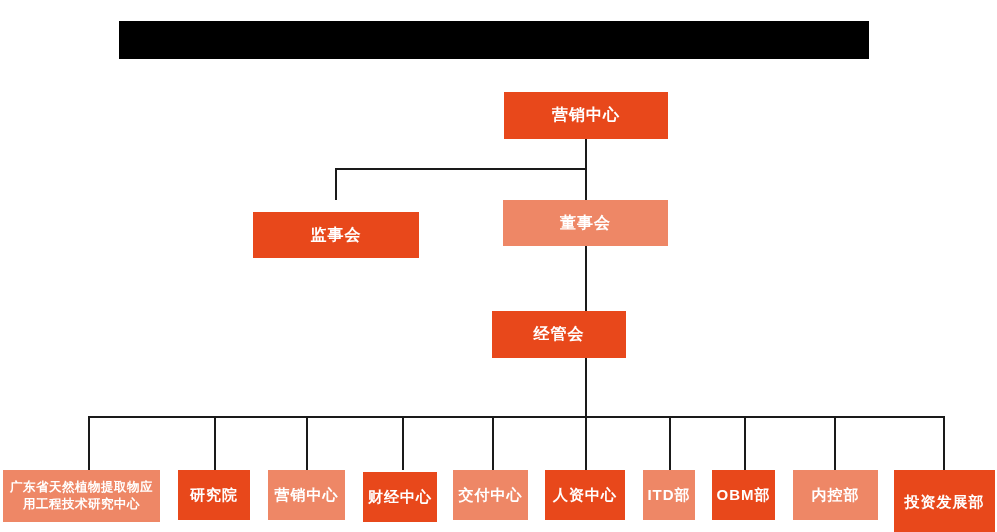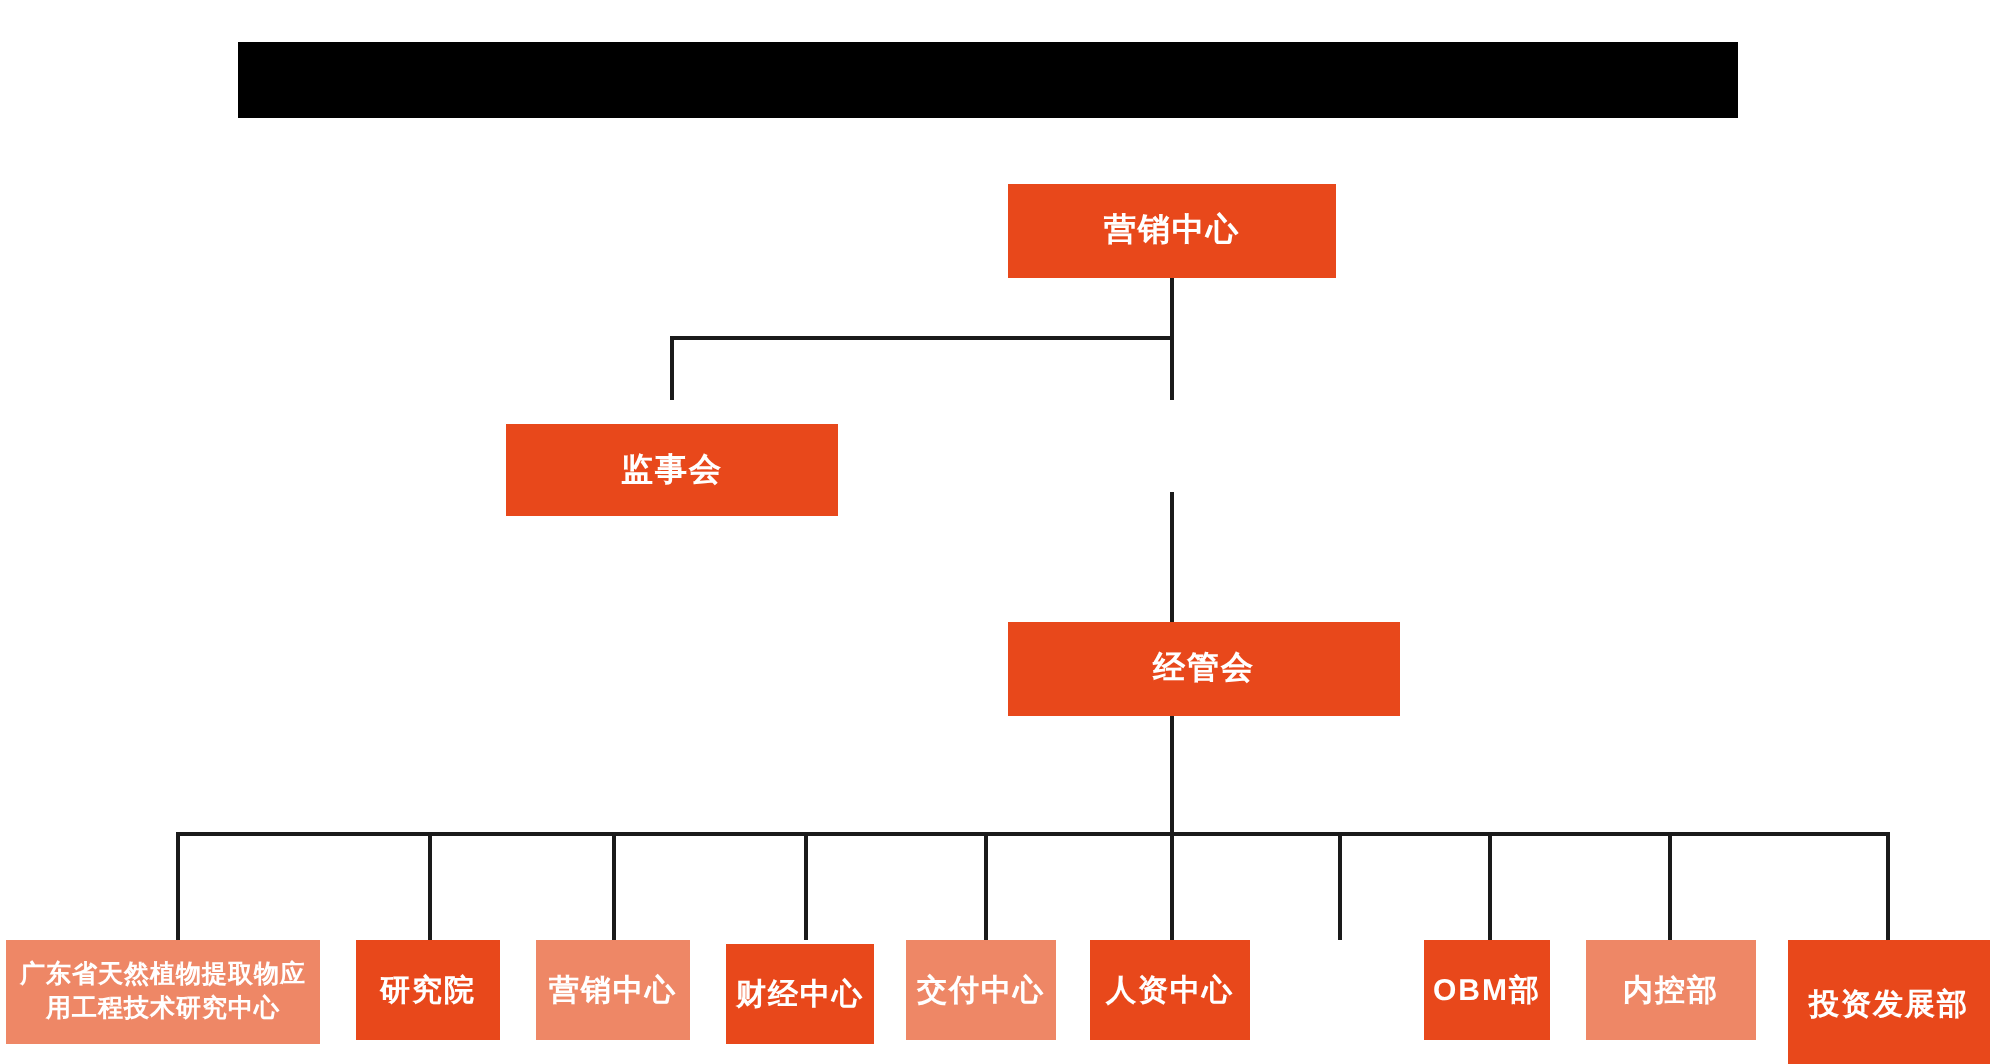--- a/index.html
+++ b/index.html
@@ -72,22 +72,25 @@
   <div class="line" style="left:834px; top:416px; width:2px; height:54px"></div>
   <div class="line" style="left:943px; top:416px; width:2px; height:54px"></div>
 
   <div class="node solid" style="left:504px; top:92px; width:164px; height:47px">
     <span>营销中心</span>
   </div>
 
   <div class="node solid" style="left:253px; top:212px; width:166px; height:46px">
     <span>监事会</span>
   </div>
+  <div class="node light" style="left:503px; top:200px; width:165px; height:46px">
+    <span>董事会</span>
+  </div>
 
-  <div class="node solid" style="left:504px; top:311px; width:196px; height:47px">
+  <div class="node solid" style="left:492px; top:311px; width:134px; height:47px">
     <span>经管会</span>
   </div>
 
   <div class="node light dept dept-long" style="left:3px; top:470px; width:157px; height:52px">
     <span>广东省天然植物提取物应用工程技术研究中心</span>
   </div>
   <div class="node solid dept" style="left:178px; top:470px; width:72px; height:50px">
     <span>研究院</span>
   </div>
   <div class="node light dept" style="left:268px; top:470px; width:77px; height:50px">
@@ -95,20 +98,23 @@
   </div>
   <div class="node solid dept" style="left:363px; top:472px; width:74px; height:50px">
     <span>财经中心</span>
   </div>
   <div class="node light dept" style="left:453px; top:470px; width:75px; height:50px">
     <span>交付中心</span>
   </div>
   <div class="node solid dept" style="left:545px; top:470px; width:80px; height:50px">
     <span>人资中心</span>
   </div>
+  <div class="node light dept" style="left:643px; top:470px; width:52px; height:50px">
+    <span>ITD部</span>
+  </div>
   <div class="node solid dept" style="left:712px; top:470px; width:63px; height:50px">
     <span>OBM部</span>
   </div>
   <div class="node light dept" style="left:793px; top:470px; width:85px; height:50px">
     <span>内控部</span>
   </div>
   <div class="node solid dept" style="left:894px; top:470px; width:101px; height:64px">
     <span>投资发展部</span>
   </div>
 

